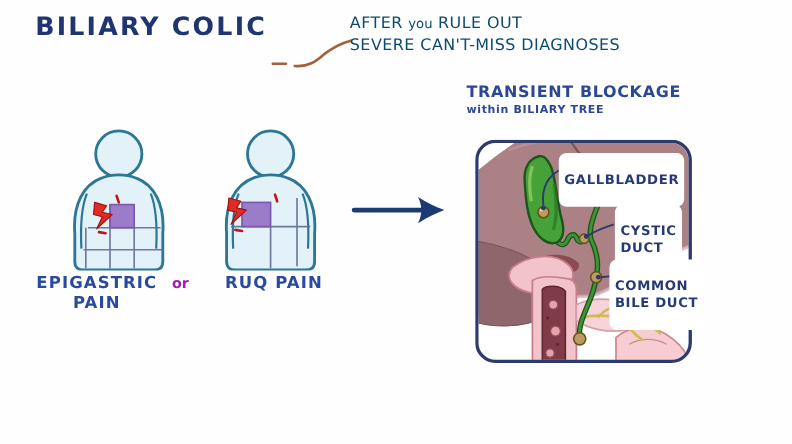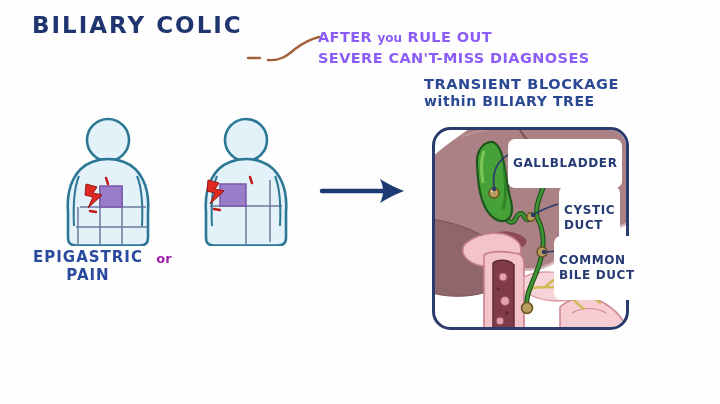--- a/index.html
+++ b/index.html
@@ -5,33 +5,33 @@
   html,body{margin:0;padding:0;background:#ffffff;}
   .canvas{position:relative;width:720px;height:404px;background:#fefefe;overflow:hidden;
           font-family:"DejaVu Sans","Liberation Sans",sans-serif;}
   .abs{position:absolute;}
 
   
   .title{left:32px;top:12px;font-size:23px;font-weight:bold;letter-spacing:2px;color:#1f3570;}
   .subtitle{left:32px;top:41px;font-size:16px;color:#2e4b93;font-weight:bold;letter-spacing:1px;}
   .subtitle .of{font-size:13px;font-weight:bold;text-transform:lowercase;letter-spacing:0;}
   .subtitle .excl{color:#9c4516;font-weight:bold;letter-spacing:1.5px;}
-  .note{left:318px;top:28px;font-size:14.5px;line-height:19.5px;color:#8b5cf6;
-        font-weight:bold;letter-spacing:0.4px;}
+  .note{left:318px;top:12px;font-size:14.5px;line-height:19.5px;color:#0c4a6e;
+        font-weight:normal;letter-spacing:0.4px;}
   .note .you{font-size:12px;text-transform:lowercase;letter-spacing:0;}
 
   
   .fig-label{font-size:15px;font-weight:bold;letter-spacing:1px;color:#2a4a9e;
              text-align:center;line-height:18px;}
   .or-label{font-size:13px;font-weight:bold;color:#a21caf;text-align:center;}
 
   
   .panel-heading{left:424px;top:76px;width:214px;text-align:left;color:#2b4894;
                  font-weight:bold;font-size:14.5px;line-height:16.5px;letter-spacing:0.6px;}
-  .panel-heading .ln2{font-size:14px;}
+  .panel-heading .ln2{font-size:10px;}
   .panel{left:432px;top:127px;width:215px;height:203px;}
   .anat-label{position:absolute;background:#ffffff;border-radius:7px;padding:17px 5px;
               font-size:12px;font-weight:bold;color:#263a74;letter-spacing:0.6px;
               line-height:15px;white-space:nowrap;}
 </style>
 </head>
 <body>
 
 <div class="canvas">
 
@@ -79,20 +79,21 @@
     <polygon points="18,66 29,69 25,75 34,77 20,90 25,79 17,77" fill="#e02b23" stroke="#991312" stroke-width="1" stroke-linejoin="round"></polygon>
     <path d="M60,63 l2,6" stroke="#c11616" stroke-width="2.4" stroke-linecap="round"></path>
     <path d="M24,95 l6,1" stroke="#c11616" stroke-width="2.4" stroke-linecap="round"></path>
   </svg>
 
   <div class="abs fig-label" style="left:24px;top:248px;width:128px;">
     <div>EPIGASTRIC</div>
     <div>PAIN</div>
   </div>
   <div class="abs or-label" style="left:148px;top:251px;width:32px;">or</div>
+  <div class="abs fig-label" style="left:192px;top:248px;width:114px;">RUQ PAIN</div>
 
   <svg class="abs" style="left:316px;top:176px;" width="92" height="30" viewBox="0 0 92 30">
     <path d="M6,15 L68,15" stroke="#1c3a74" stroke-width="4.5" stroke-linecap="round"></path>
     <path d="M64,3 C72,8 80,12 88,15 C80,18 72,22 64,27 C68,19 68,11 64,3 Z" fill="#1c3a74"></path>
   </svg>
 
   <div class="abs panel-heading">
     <div>TRANSIENT BLOCKAGE</div>
     <div class="ln2">within BILIARY TREE</div>
   </div>

